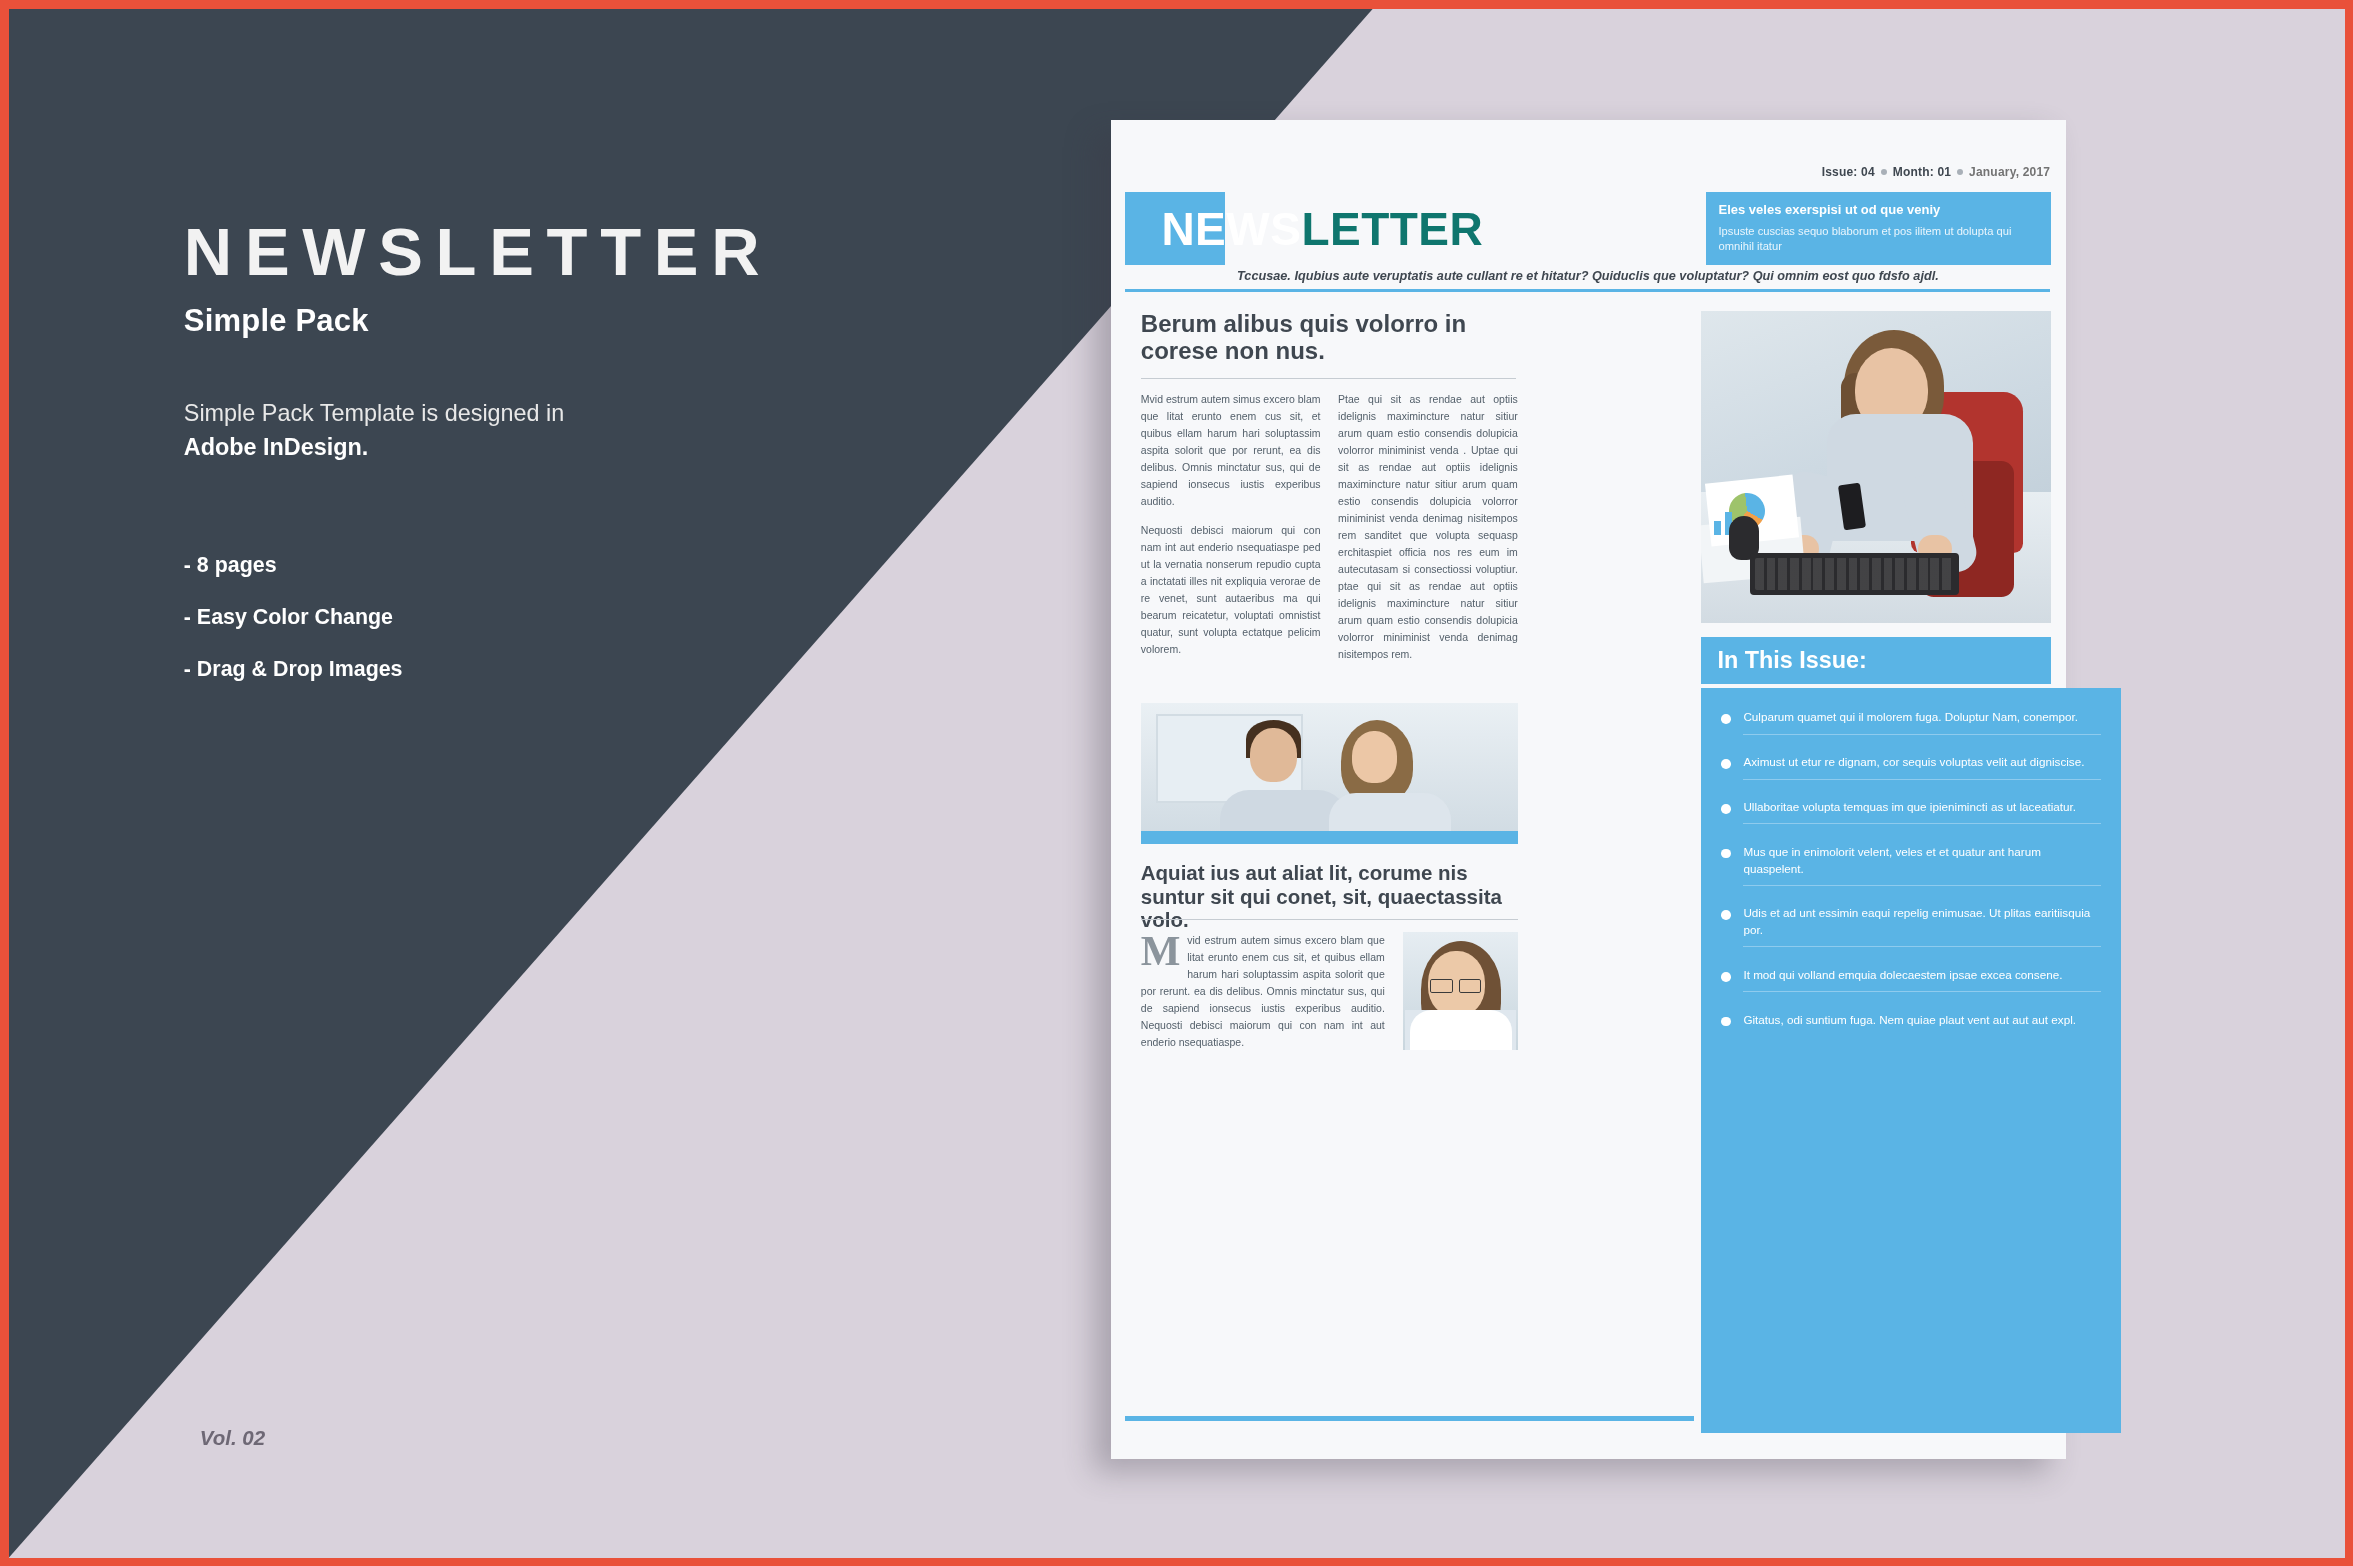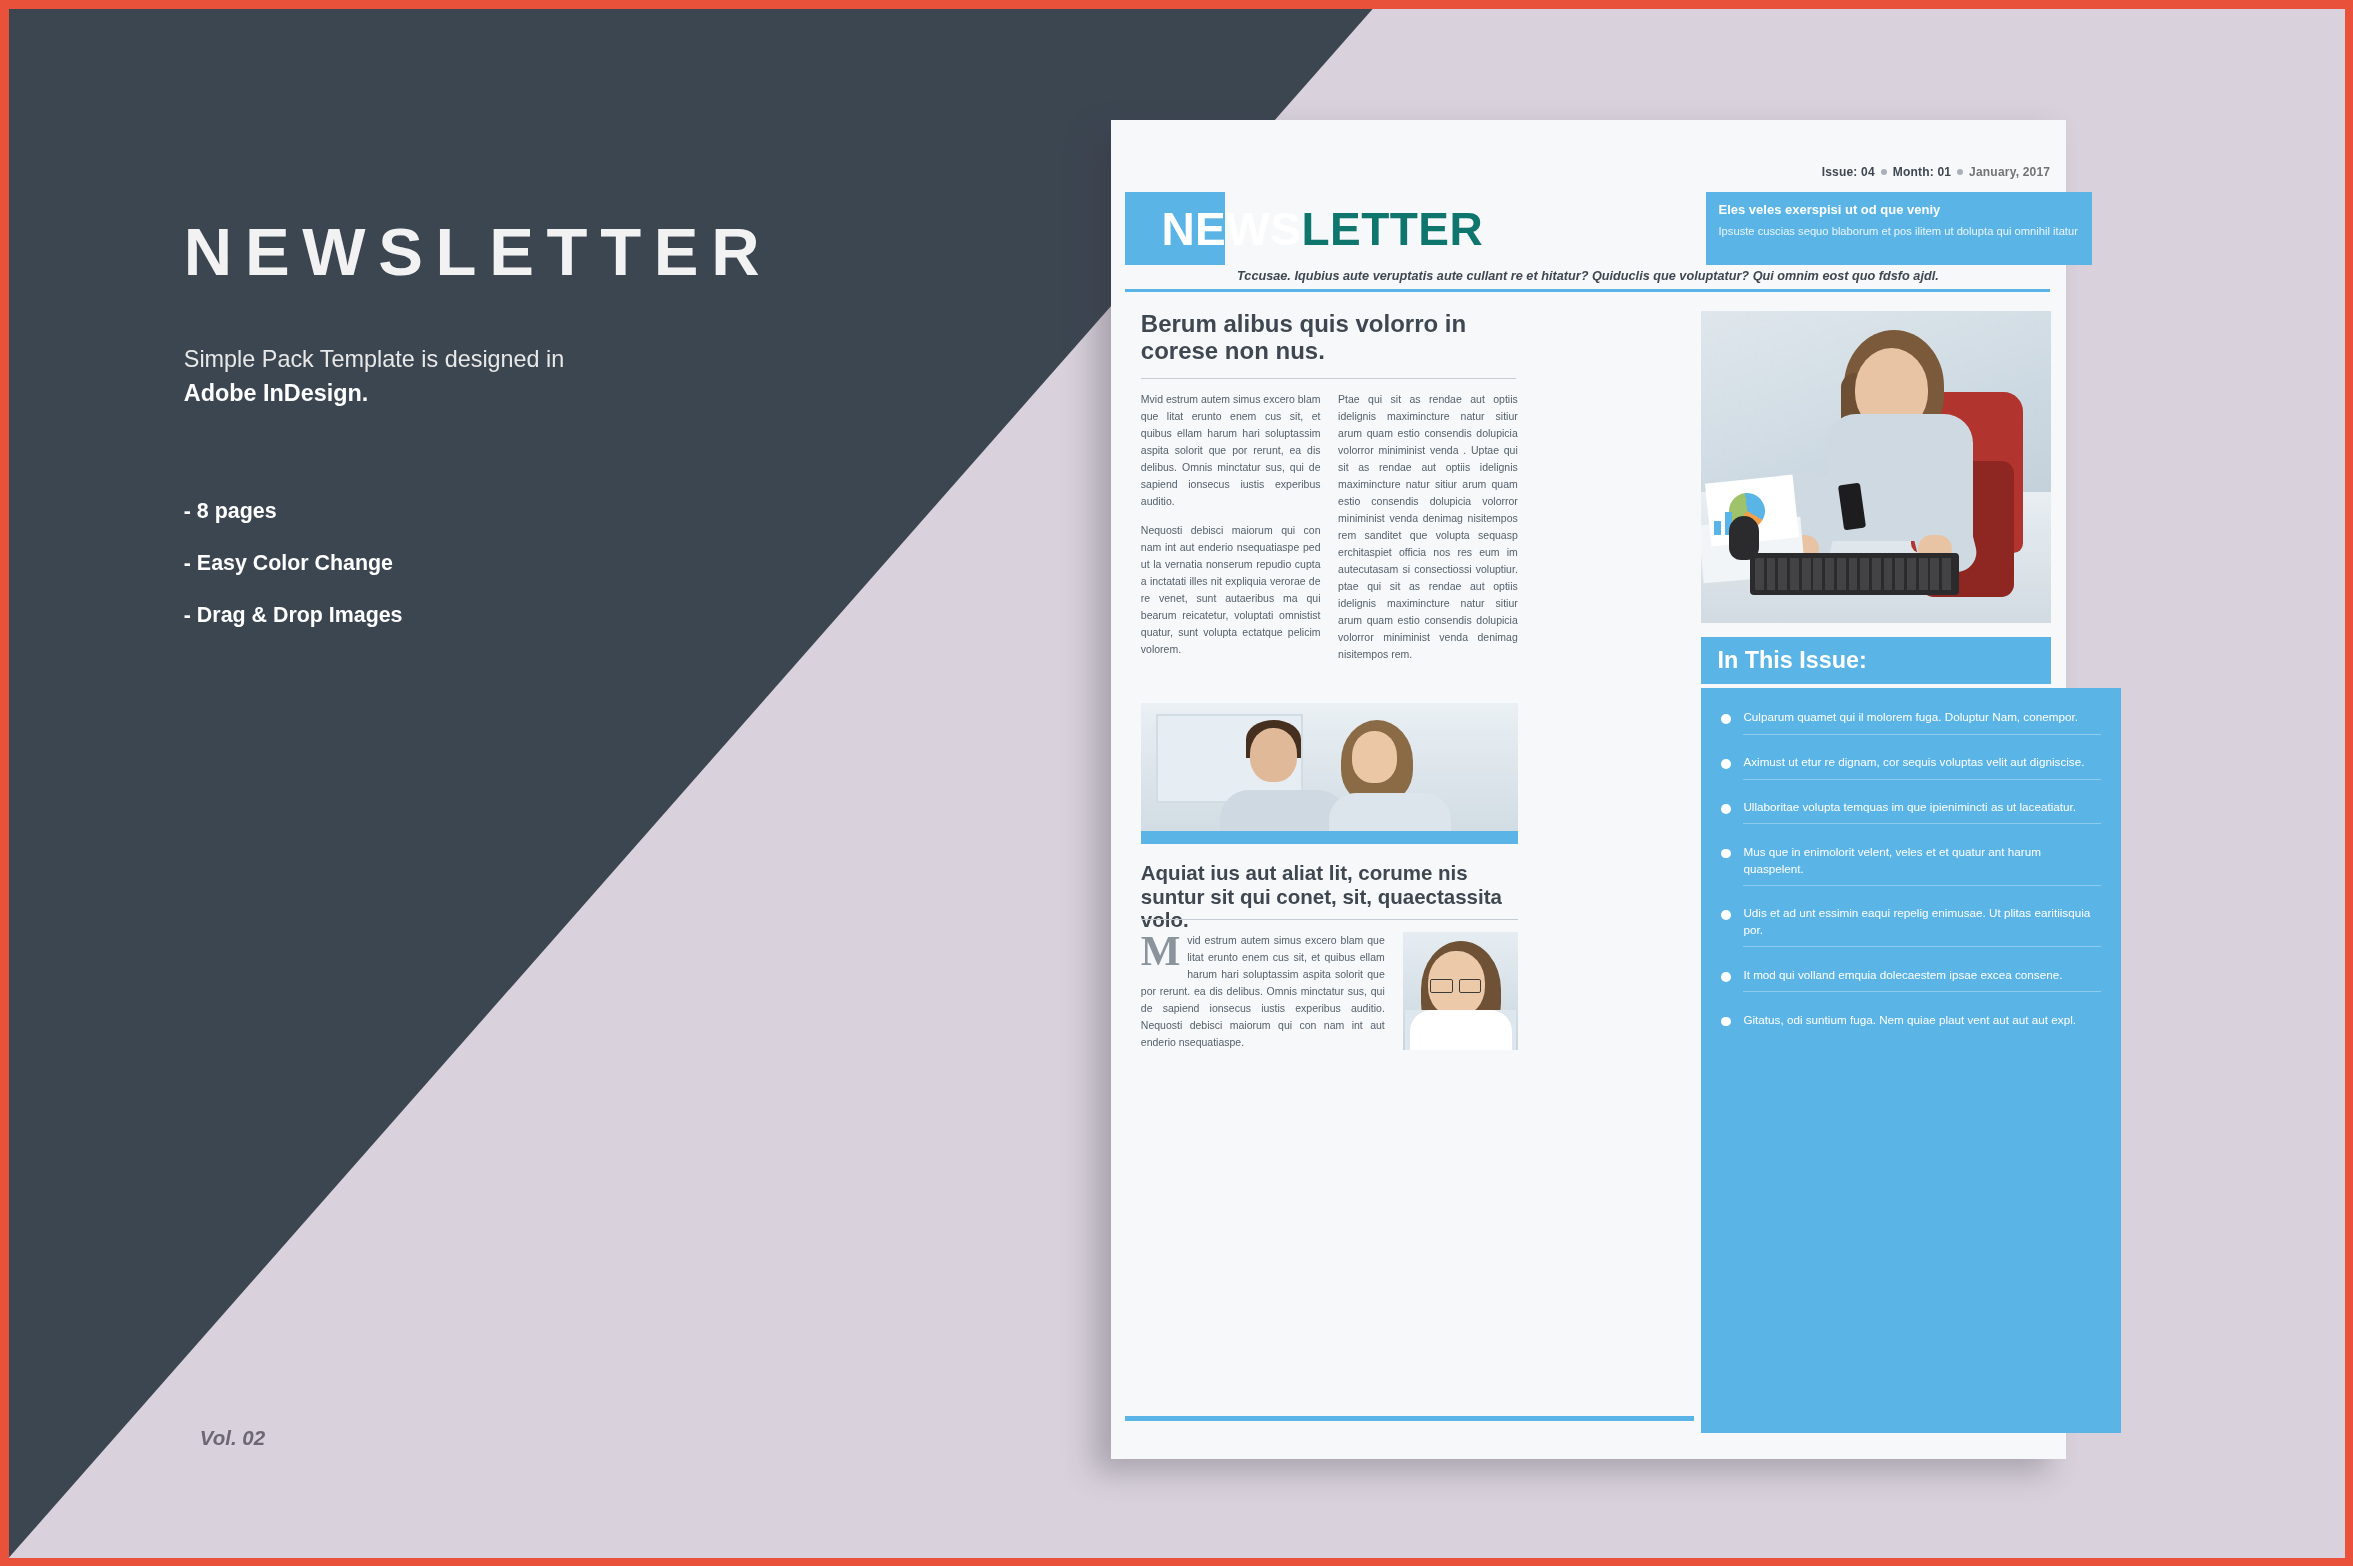--- a/index.html
+++ b/index.html
@@ -51,21 +51,21 @@
   .logo-blue-block{position:absolute;left:0;top:0;width:100px;height:73px;background:#5ab4e5;}
   .logo-text{
     position:absolute;left:36px;top:14.6px;font-size:46px;font-weight:bold;letter-spacing:0.5px;line-height:1;
     white-space:nowrap;
   }
   .logo-text .w1{color:#ffffff;}
   .logo-text .w2{color:#0f766e;}
 
   
   .head-box{
-    position:absolute;left:595px;top:72px;width:386px;height:73px;background:#5ab4e5;
+    position:absolute;left:595px;top:72px;width:345px;height:73px;background:#5ab4e5;
     color:#ffffff;padding:10.7px 12.7px 0 12.7px;box-sizing:border-box;
   }
   .head-box .hb1{font-size:13px;font-weight:bold;line-height:1.25;}
   .head-box .hb2{font-size:11.2px;line-height:1.35;margin-top:4.9px;color:#eaf6fd;}
 
   
   .tagline{
     position:absolute;left:14.6px;top:149px;width:925px;
     font-size:12.7px;font-style:italic;font-weight:bold;color:#3f4750;text-align:center;
   }
@@ -167,20 +167,21 @@
 <body>
 
 <div class="stage">
   <div class="frame">
 
     <div class="lilac"></div>
     <div class="dark-panel2"></div>
 
     <div class="left-copy">
       <div class="title-main">NEWSLETTER</div>
+      <div class="title-sub">Simple Pack</div>
       <div class="desc">
         <span>Simple Pack Template is designed in</span><br>
         <b>Adobe InDesign.</b>
       </div>
       <div class="bullets">
         <div class="bullet">- 8 pages</div>
         <div class="bullet">- Easy Color Change</div>
         <div class="bullet">- Drag &amp; Drop Images</div>
       </div>
     </div>

